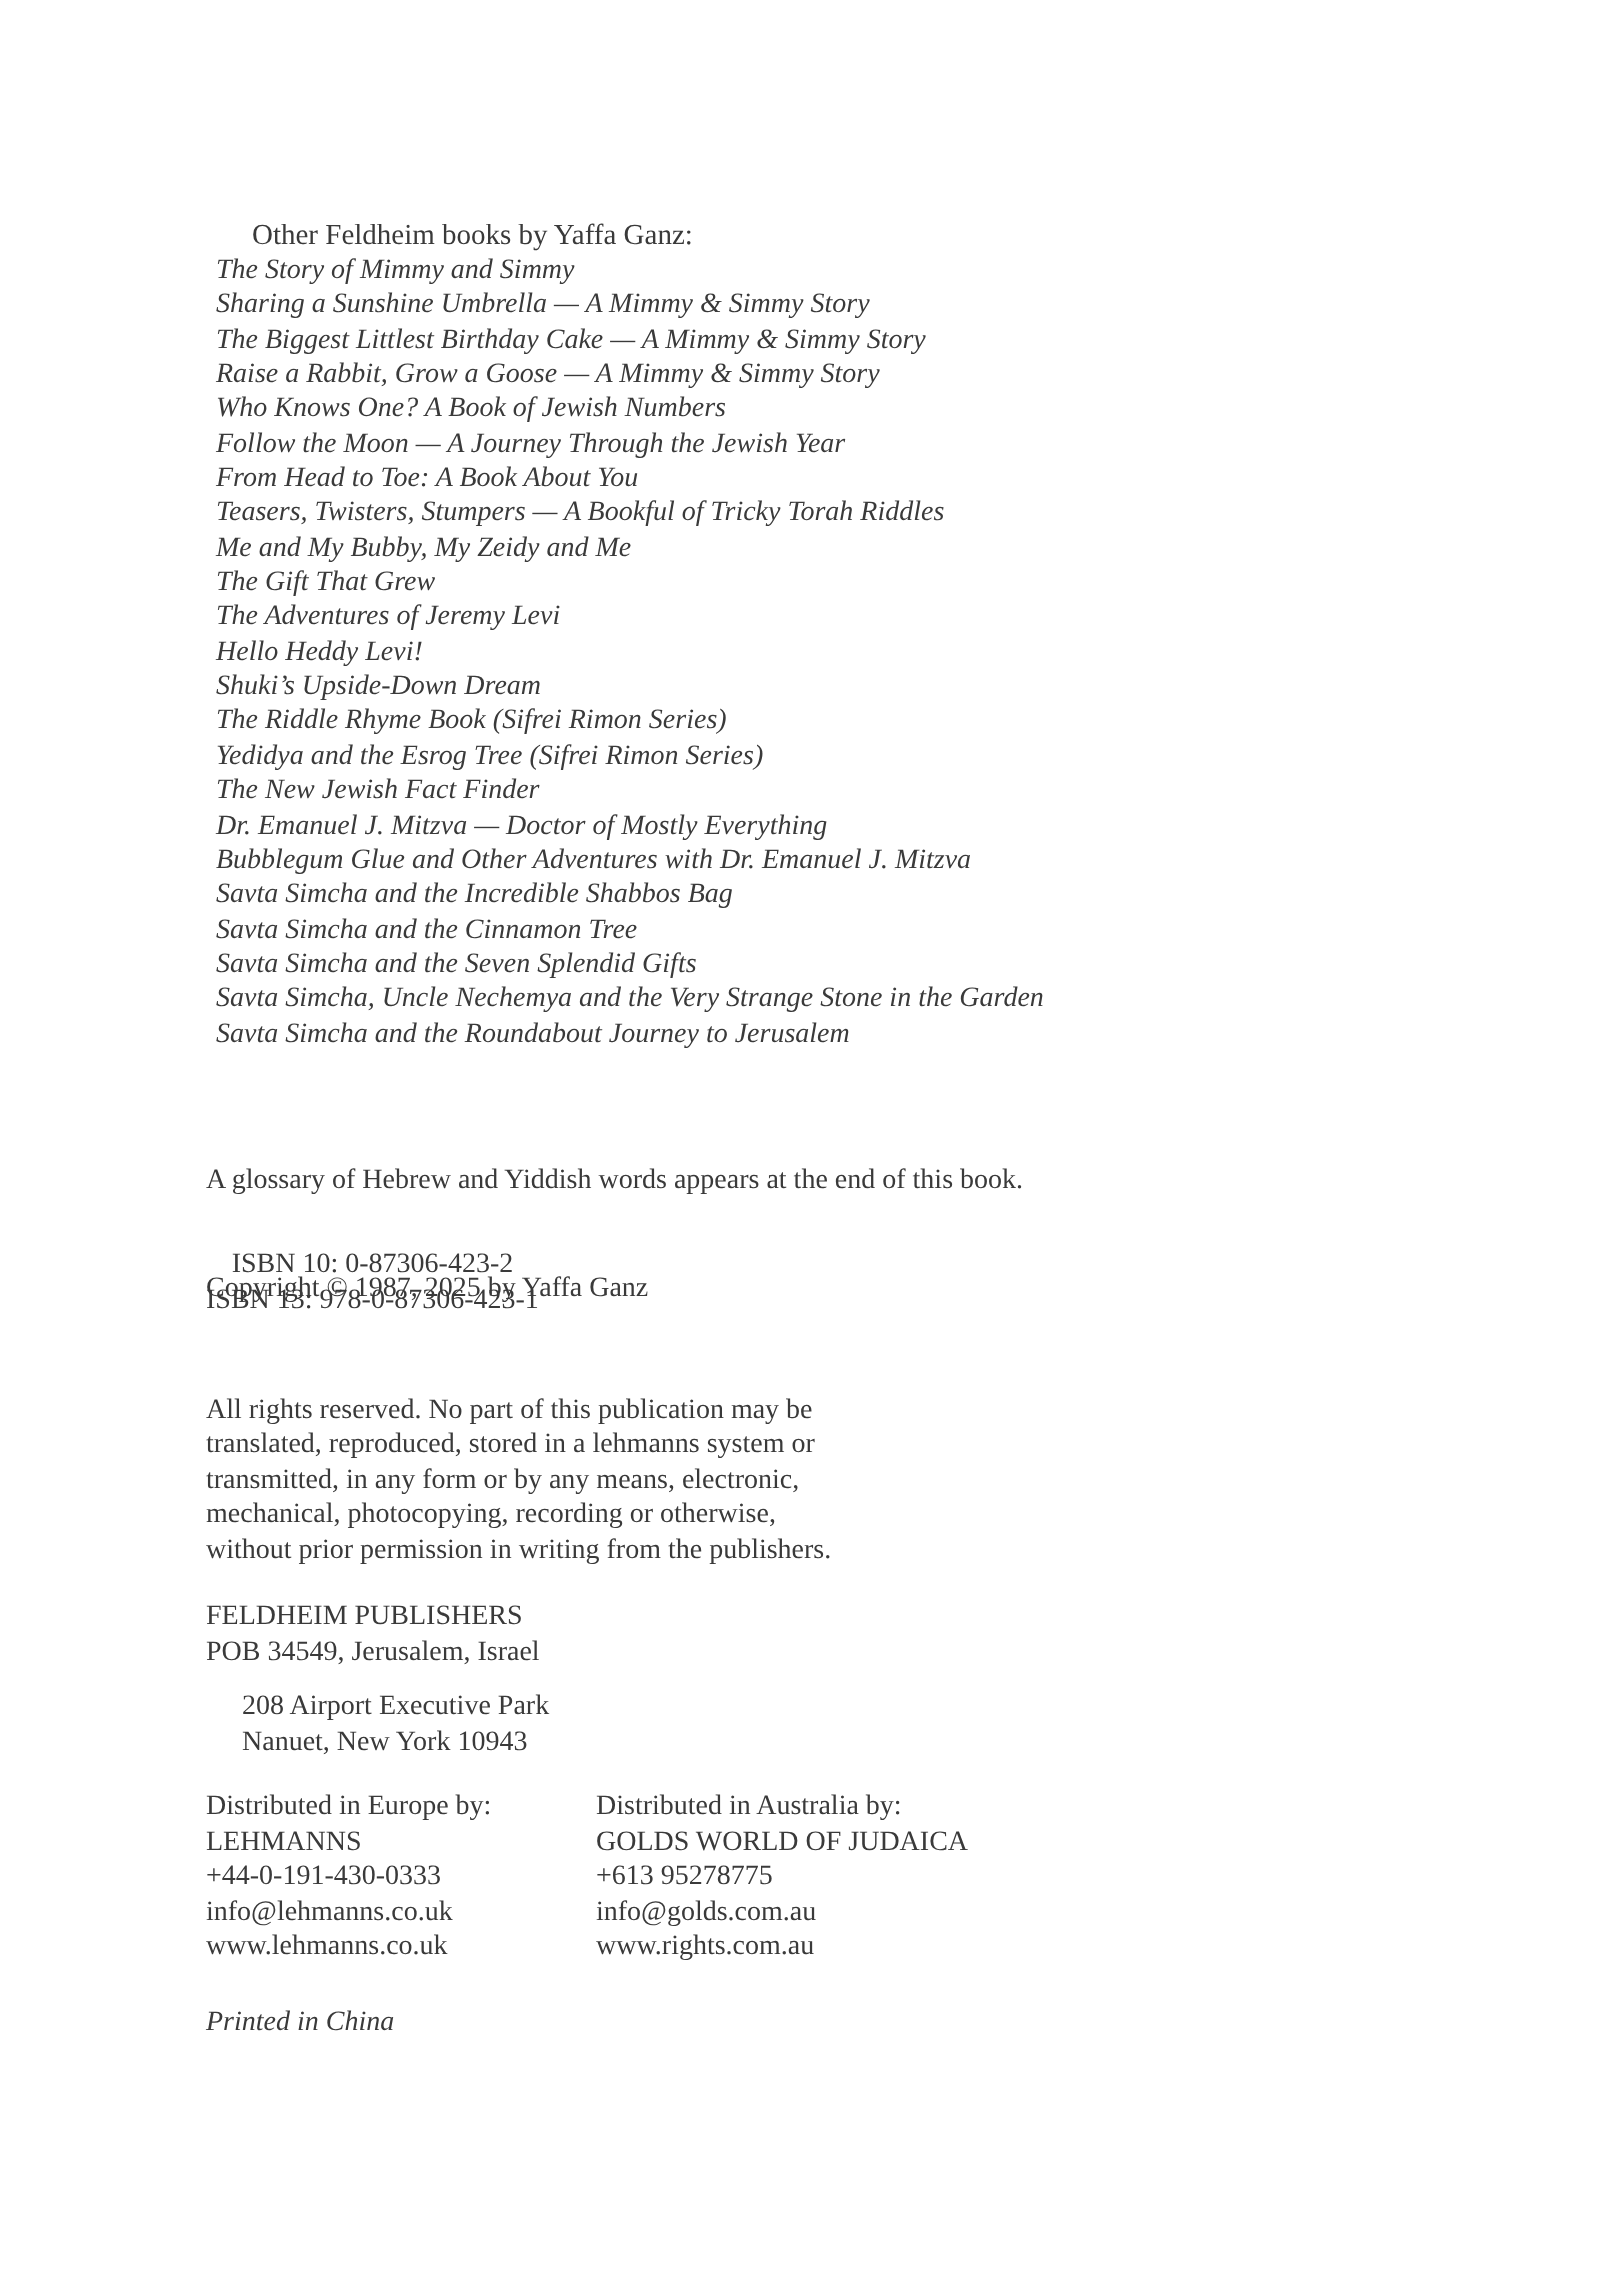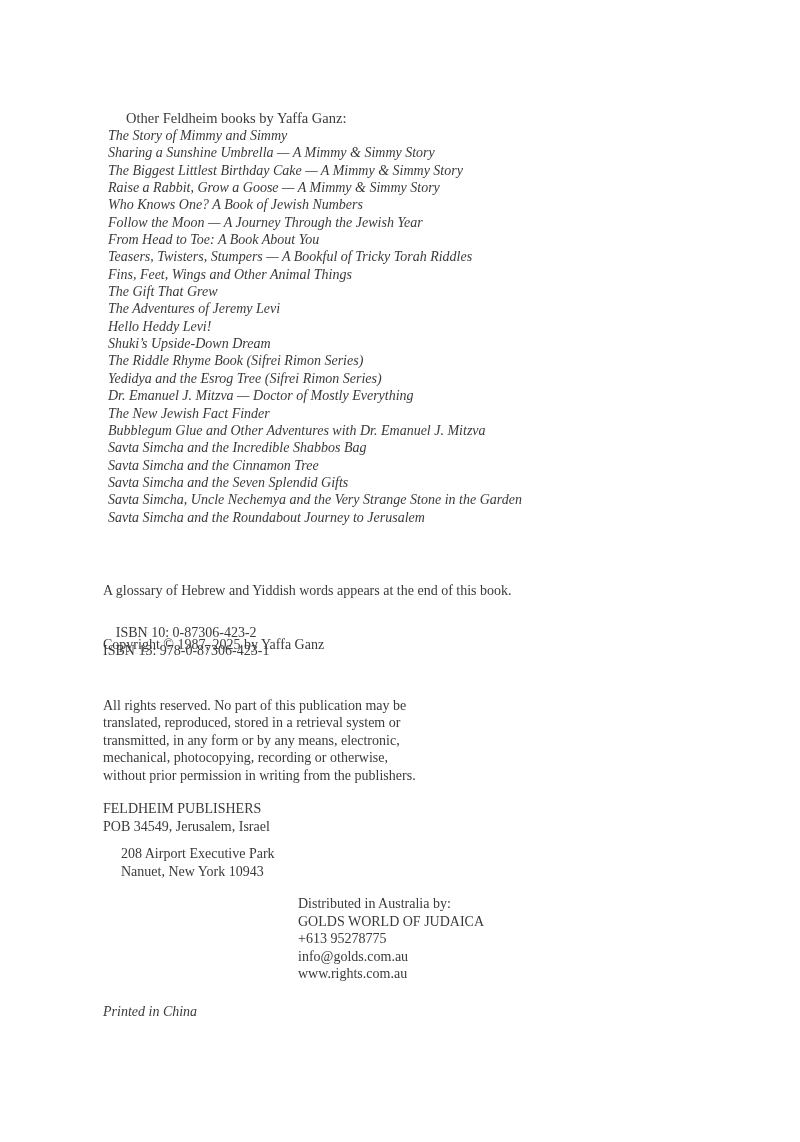--- a/index.html
+++ b/index.html
@@ -41,64 +41,71 @@
 
   <div class="abs books">
       <div class="book">The Story of Mimmy and Simmy</div>
       <div class="book">Sharing a Sunshine Umbrella — A Mimmy &amp; Simmy Story</div>
       <div class="book">The Biggest Littlest Birthday Cake — A Mimmy &amp; Simmy Story</div>
       <div class="book">Raise a Rabbit, Grow a Goose — A Mimmy &amp; Simmy Story</div>
       <div class="book">Who Knows One? A Book of Jewish Numbers</div>
       <div class="book">Follow the Moon — A Journey Through the Jewish Year</div>
       <div class="book">From Head to Toe: A Book About You</div>
       <div class="book">Teasers, Twisters, Stumpers — A Bookful of Tricky Torah Riddles</div>
-      <div class="book">Fins, Feet, Wings and Other Animal Things</div>
+      <div class="book">Me and My Bubby, My Zeidy and Me</div>
       <div class="book">The Gift That Grew</div>
       <div class="book">The Adventures of Jeremy Levi</div>
       <div class="book">Hello Heddy Levi!</div>
       <div class="book">Shuki’s Upside-Down Dream</div>
       <div class="book">The Riddle Rhyme Book (Sifrei Rimon Series)</div>
       <div class="book">Yedidya and the Esrog Tree (Sifrei Rimon Series)</div>
+      <div class="book">The New Jewish Fact Finder</div>
       <div class="book">Dr. Emanuel J. Mitzva — Doctor of Mostly Everything</div>
-      <div class="book">The New Jewish Fact Finder</div>
       <div class="book">Bubblegum Glue and Other Adventures with Dr. Emanuel J. Mitzva</div>
       <div class="book">Savta Simcha and the Incredible Shabbos Bag</div>
       <div class="book">Savta Simcha and the Cinnamon Tree</div>
       <div class="book">Savta Simcha and the Seven Splendid Gifts</div>
       <div class="book">Savta Simcha, Uncle Nechemya and the Very Strange Stone in the Garden</div>
       <div class="book">Savta Simcha and the Roundabout Journey to Jerusalem</div>
     </div>
 
   <div class="abs glossary">A glossary of Hebrew and Yiddish words appears at the end of this book.</div>
 
   <div class="abs isbn">
     <div>ISBN 10: 0-87306-423-2</div>
     <div>ISBN 13: 978-0-87306-423-1</div>
   </div>
 
   <div class="abs copyright">Copyright © 1987, 2025 by Yaffa Ganz</div>
 
   <div class="abs rights">
       <div>All rights reserved. No part of this publication may be</div>
-      <div>translated, reproduced, stored in a retrieval system or</div>
+      <div>translated, reproduced, stored in a lehmanns system or</div>
       <div>transmitted, in any form or by any means, electronic,</div>
       <div>mechanical, photocopying, recording or otherwise,</div>
       <div>without prior permission in writing from the publishers.</div>
     </div>
 
   <div class="abs publisher">
     <div>FELDHEIM PUBLISHERS</div>
     <div>POB 34549, Jerusalem, Israel</div>
   </div>
 
   <div class="abs us-address">
     <div>208 Airport Executive Park</div>
     <div>Nanuet, New York 10943</div>
   </div>
 
+  <div class="abs dist dist-europe">
+    <div>Distributed in Europe by:</div>
+    <div>LEHMANNS</div>
+    <div>+44-0-191-430-0333</div>
+    <div>info@lehmanns.co.uk</div>
+    <div>www.lehmanns.co.uk</div>
+  </div>
 
   <div class="abs dist dist-australia">
     <div>Distributed in Australia by:</div>
     <div>GOLDS WORLD OF JUDAICA</div>
     <div>+613 95278775</div>
     <div>info@golds.com.au</div>
     <div>www.rights.com.au</div>
   </div>
 
   <div class="abs printed">Printed in China</div>

